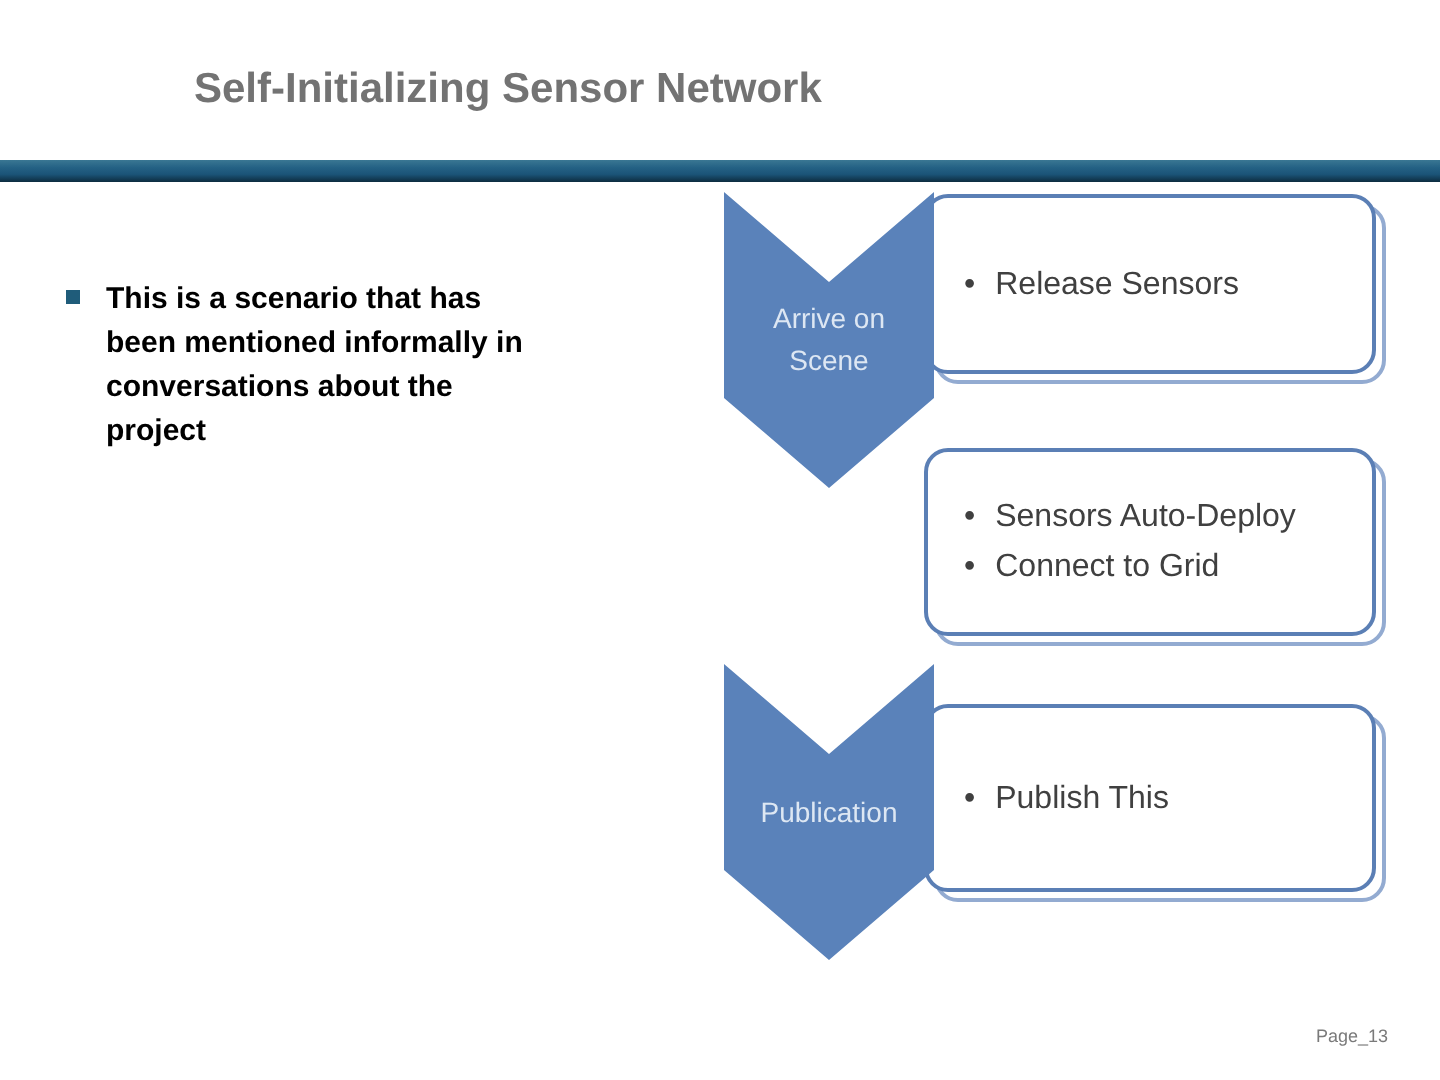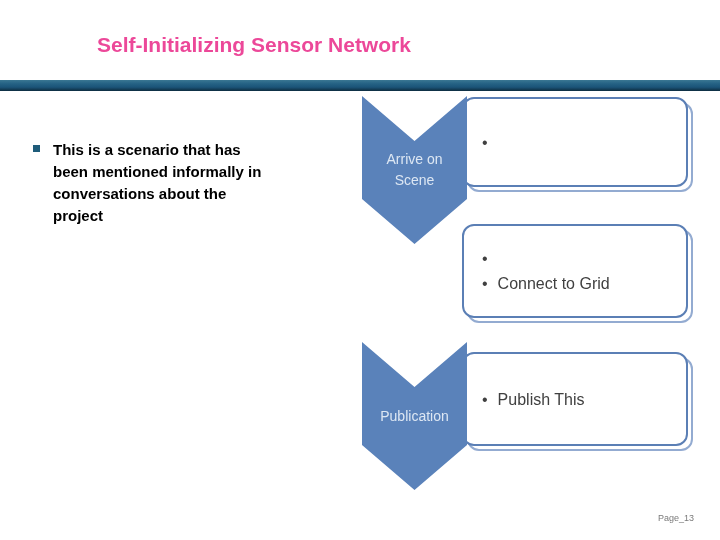--- a/index.html
+++ b/index.html
@@ -11,21 +11,21 @@
     overflow: hidden;
     font-family: "Liberation Sans", sans-serif;
   }
 
   
   .slide-title {
     position: absolute;
     left: 97px; top: 33px;
     font-size: 21px;
     font-weight: bold;
-    color: #ec4899;
+    color: #737373;
     white-space: nowrap;
   }
 
   
   .divider-bar {
     position: absolute;
     left: 0; top: 80px;
     width: 720px; height: 11px;
     background: linear-gradient(180deg, #3a7793 0%, #246184 35%, #1b5478 65%, #0d2c3f 100%);
   }
@@ -63,21 +63,21 @@
     height: 148px;
     background: #5a82ba;
     clip-path: polygon(0 0, 50% 30.4%, 100% 0, 100% 69.6%, 50% 100%, 0 69.6%);
     z-index: 3;
     display: flex;
     align-items: center;
     justify-content: center;
   }
   .chevron-1 { top: 96px; }
   .chevron-2 { top: 223px; }
-  .chevron-3 { top: 342px; }
+  .chevron-3 { top: 332px; }
   .chevron-label {
     color: #dde7f3;
     font-size: 14px;
     line-height: 21px;
     text-align: center;
     white-space: pre-line;
     width: 100%;
   }
 
   .content-box {
@@ -154,28 +154,30 @@
 <div class="diagram">
 
   <div class="box-echo echo-1"></div>
   <div class="box-echo echo-2"></div>
   <div class="box-echo echo-3"></div>
 
   <div class="content-box box-1">
     <ul class="box-list">
       <li>
         <span class="bullet-dot">•</span>
+        <span>Release Sensors</span>
       </li>
     </ul>
   </div>
 
   <div class="content-box box-2">
     <ul class="box-list">
       <li>
         <span class="bullet-dot">•</span>
+        <span>Sensors Auto-Deploy</span>
       </li>
       <li>
         <span class="bullet-dot">•</span>
         <span>Connect to Grid</span>
       </li>
     </ul>
   </div>
 
   <div class="content-box box-3">
     <ul class="box-list">

